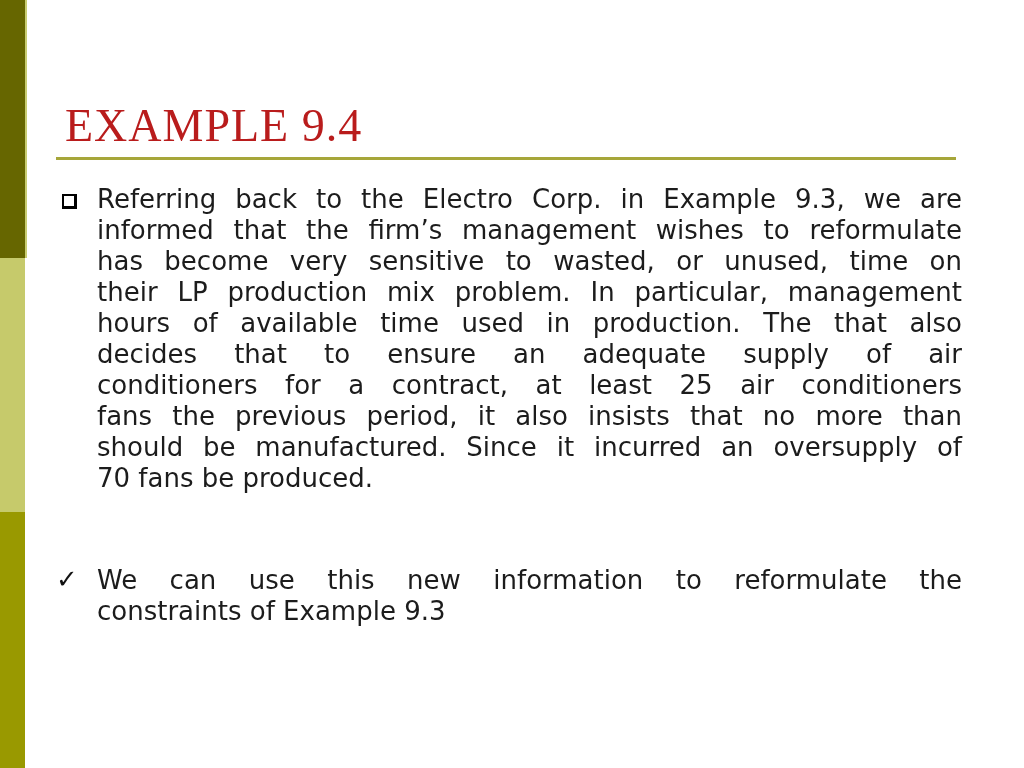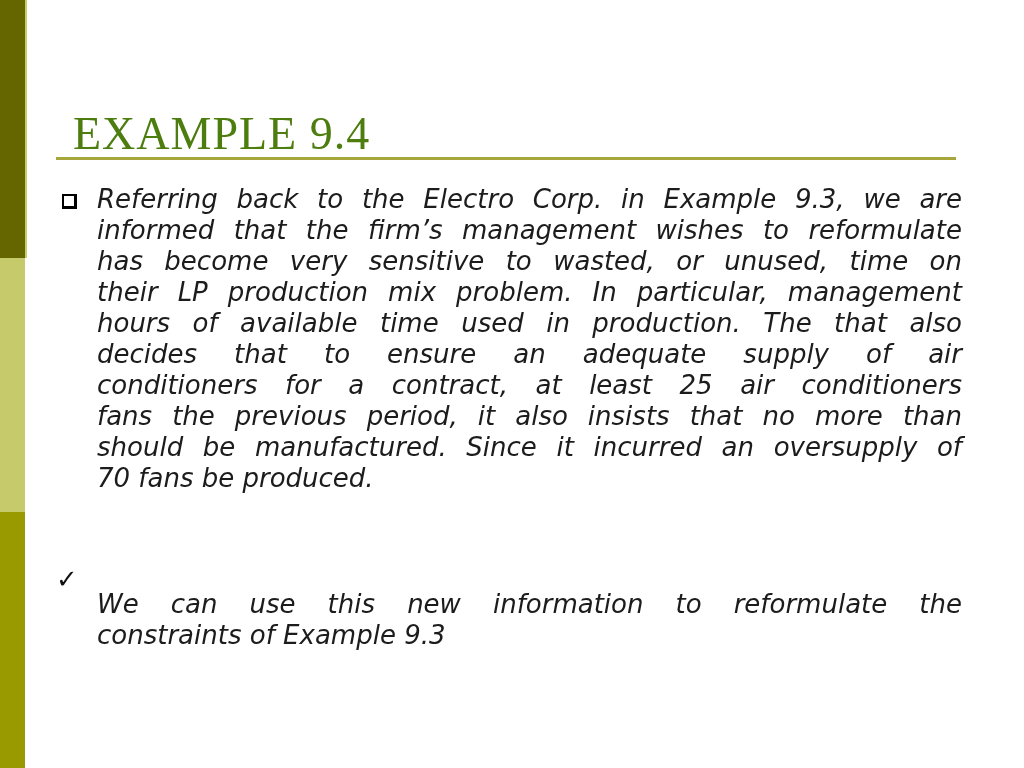--- a/index.html
+++ b/index.html
@@ -12,41 +12,40 @@
   }
   
   .sidebar{position:absolute;left:0;top:0;width:27px;height:768px;}
   .band{position:absolute;left:0;width:25px;}
   .band-top{top:0;height:258px;background:#666600;}
   .band-top-edge{position:absolute;left:25px;top:0;width:2px;height:258px;background:#c9cd72;}
   .band-mid{top:258px;height:254px;background:#c6ca6b;}
   .band-bot{top:512px;height:256px;background:#999900;}
   
   .title{
-    position:absolute;left:57px;top:95px;margin:16px;
+    position:absolute;left:57px;top:95px;margin:8px;
     font-family:"Liberation Serif",serif;
     font-weight:400;
     font-size:46px;line-height:1;
     letter-spacing:1px;
-    color:#4d7c0f;
+    color:#b91c1c;
   }
   .rule{position:absolute;left:56px;top:157px;width:900px;height:3px;background:#a6a63a;}
   
   .para{
     position:absolute;left:97px;width:865px;
     color:#1c1c1c;font-size:26px;
   }
   .p1{top:184px;}
-  .p2{top:565px;margin-top:24px;}
+  .p2{top:565px;}
   .tline{
     height:31px;line-height:31px;
     text-align:justify;
     text-align-last:justify;
     overflow:visible;
-    font-style:italic;
   }
   .tline-last{text-align-last:left;}
   
   .bullet-square{
     position:absolute;left:62px;top:194px;
     width:10px;height:10px;
     border:2px solid #000000;
     border-right-width:3px;
     border-bottom-width:3px;
     background:#ffffff;

